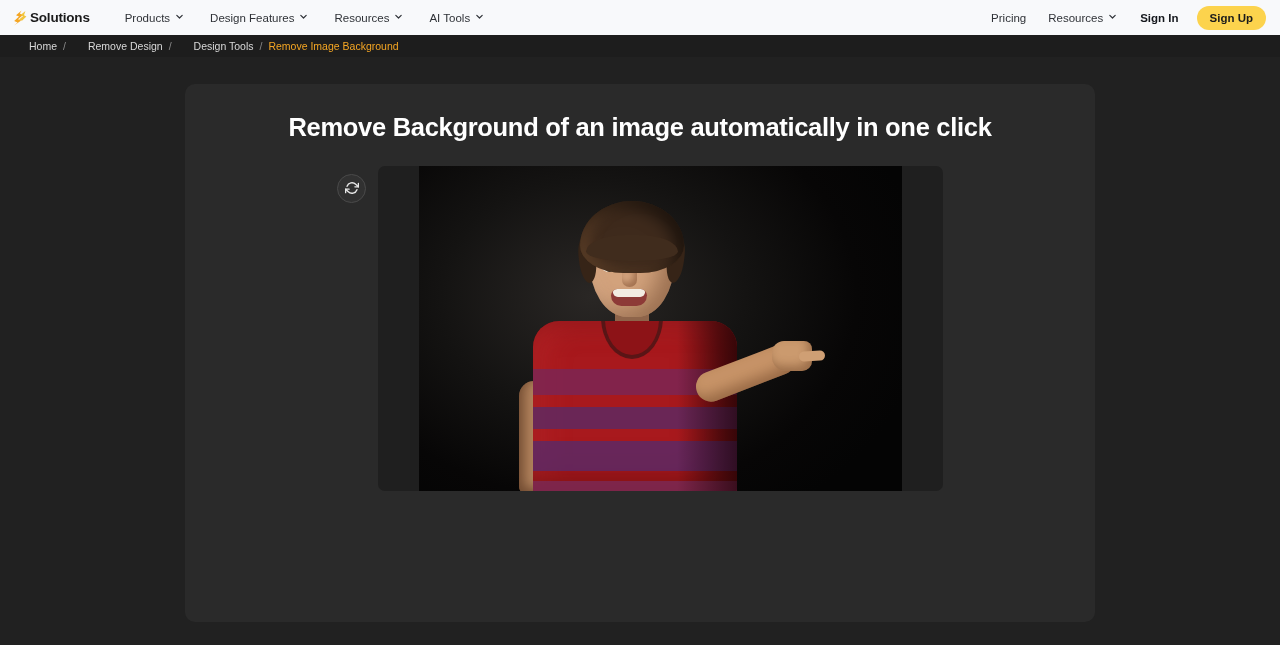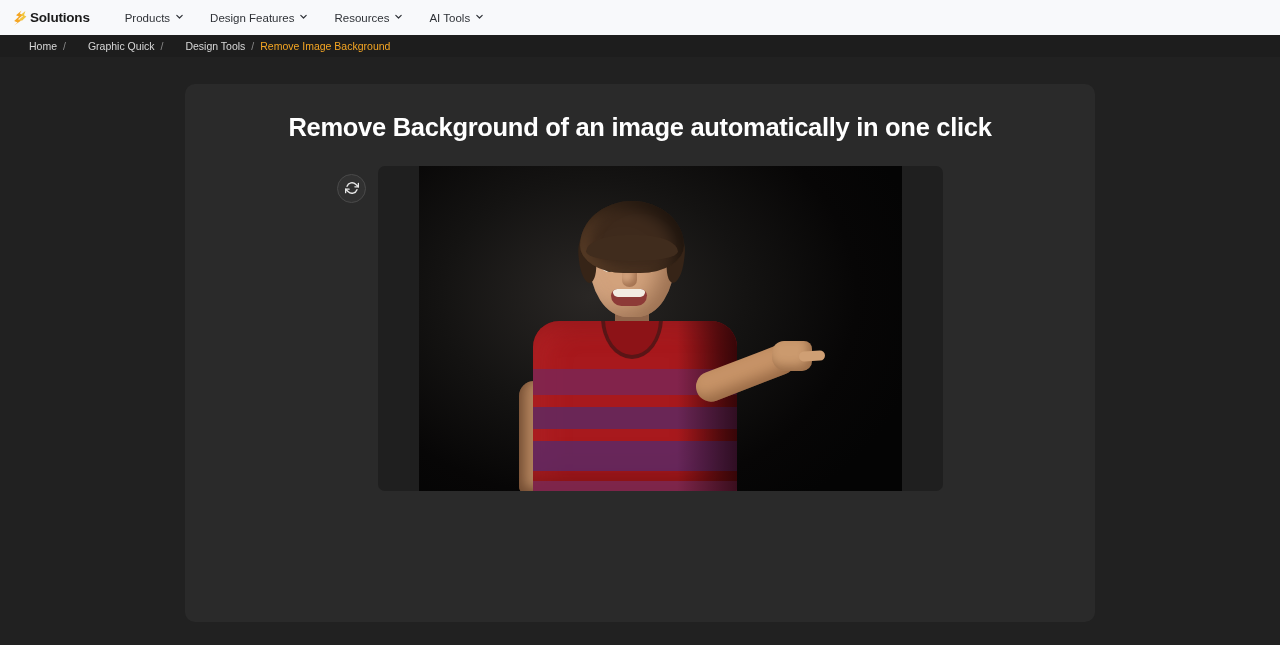--- a/index.html
+++ b/index.html
@@ -401,26 +401,41 @@
     <div class="nav-item">
       <span>AI Tools</span>
       <span class="chev">
         <svg width="9" height="9" viewBox="0 0 10 10">
             <path d="M2 3.7 L5 6.7 L8 3.7" stroke="#2f3237" stroke-width="1.3" fill="none" stroke-linecap="round" stroke-linejoin="round"></path>
           </svg>
       </span>
     </div>
   </div>
 
+  <div class="nav-right">
+    <div class="nav-item">
+      <span>Pricing</span>
+    </div>
+    <div class="nav-item">
+      <span>Resources</span>
+      <span class="chev">
+        <svg width="9" height="9" viewBox="0 0 10 10">
+            <path d="M2 3.7 L5 6.7 L8 3.7" stroke="#2f3237" stroke-width="1.3" fill="none" stroke-linecap="round" stroke-linejoin="round"></path>
+          </svg>
+      </span>
+    </div>
+    <div class="signin">Sign In</div>
+    <button class="signup">Sign Up</button>
+  </div>
 </div>
 
 <div class="breadcrumb">
   <span class="crumb">Home</span>
   <span class="crumb-sep">/</span>
-  <span class="crumb">Graphic Quick</span>
+  <span class="crumb">Remove Design</span>
   <span class="crumb-sep">/</span>
   <span class="crumb">Design Tools</span>
   <span class="crumb-sep">/</span>
   <span class="crumb-current">Remove Image Background</span>
 </div>
 
 <div class="page">
   <div class="card">
 
     <h1 class="headline">Remove Background of an image automatically in one click</h1>

